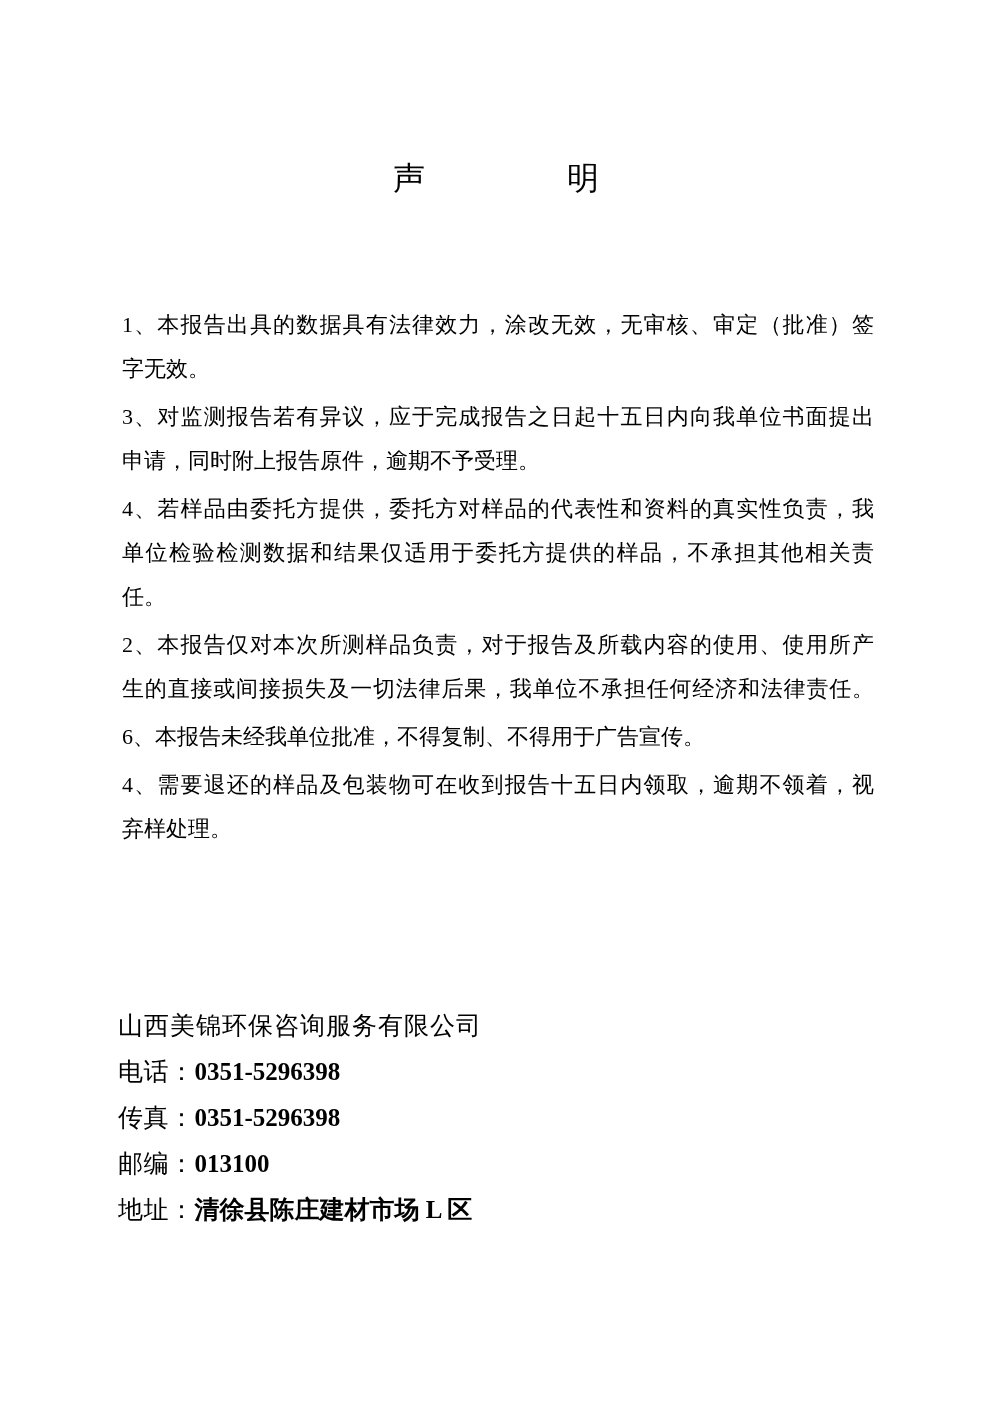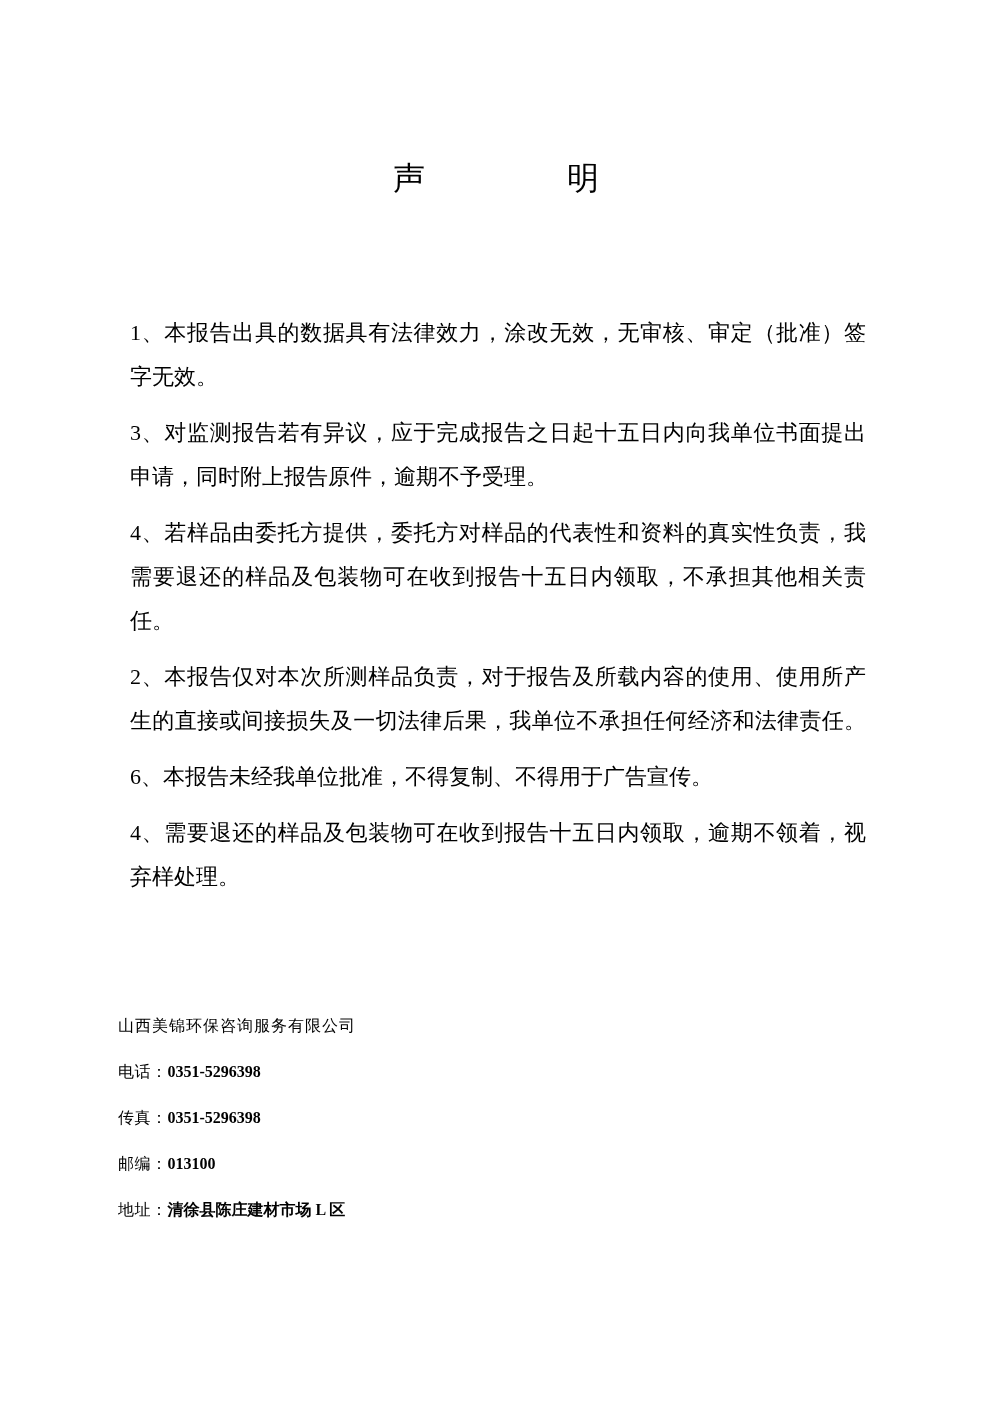--- a/index.html
+++ b/index.html
@@ -30,35 +30,35 @@
     letter-spacing: 0;
   }
   .statements {
     position: absolute;
     top: 299px;
     left: 118px;
     width: 760px;
     font-size: 22px;
     line-height: 44px;
   }
-  .statement { margin: 12px; }
+  .statement { margin: 4px; }
   .doc-line {
     min-height: 44px;
     text-align: left;
   }
   .doc-line.flush {
     text-align: justify;
     text-align-last: justify;
   }
   .company-block {
     position: absolute;
     top: 1003px;
     left: 118px;
     width: 760px;
-    font-size: 16px;
+    font-size: 25px;
     line-height: 46px;
   }
   .company-name { letter-spacing: 1px; }
   .contact-line { letter-spacing: 0.5px; }
   .contact-line .value { letter-spacing: 0; font-weight: bold; }
 </style>
 </head>
 <body>
 
 <div class="page">
@@ -72,21 +72,21 @@
     <div class="statement">
       <div class="doc-line flush">1、本报告出具的数据具有法律效力，涂改无效，无审核、审定（批准）签</div>
       <div class="doc-line">字无效。</div>
     </div>
     <div class="statement">
       <div class="doc-line flush">3、对监测报告若有异议，应于完成报告之日起十五日内向我单位书面提出</div>
       <div class="doc-line">申请，同时附上报告原件，逾期不予受理。</div>
     </div>
     <div class="statement">
       <div class="doc-line flush">4、若样品由委托方提供，委托方对样品的代表性和资料的真实性负责，我</div>
-      <div class="doc-line flush">需要退还的样品及包装物可在收到报告十五日内领取，不承担其他相关责</div>
+      <div class="doc-line flush">单位检验检测数据和结果仅适用于委托方提供的样品，不承担其他相关责</div>
       <div class="doc-line">任。</div>
     </div>
     <div class="statement">
       <div class="doc-line flush">2、本报告仅对本次所测样品负责，对于报告及所载内容的使用、使用所产</div>
       <div class="doc-line flush">生的直接或间接损失及一切法律后果，我单位不承担任何经济和法律责任。</div>
     </div>
     <div class="statement">
       <div class="doc-line">6、本报告未经我单位批准，不得复制、不得用于广告宣传。</div>
     </div>
     <div class="statement">

